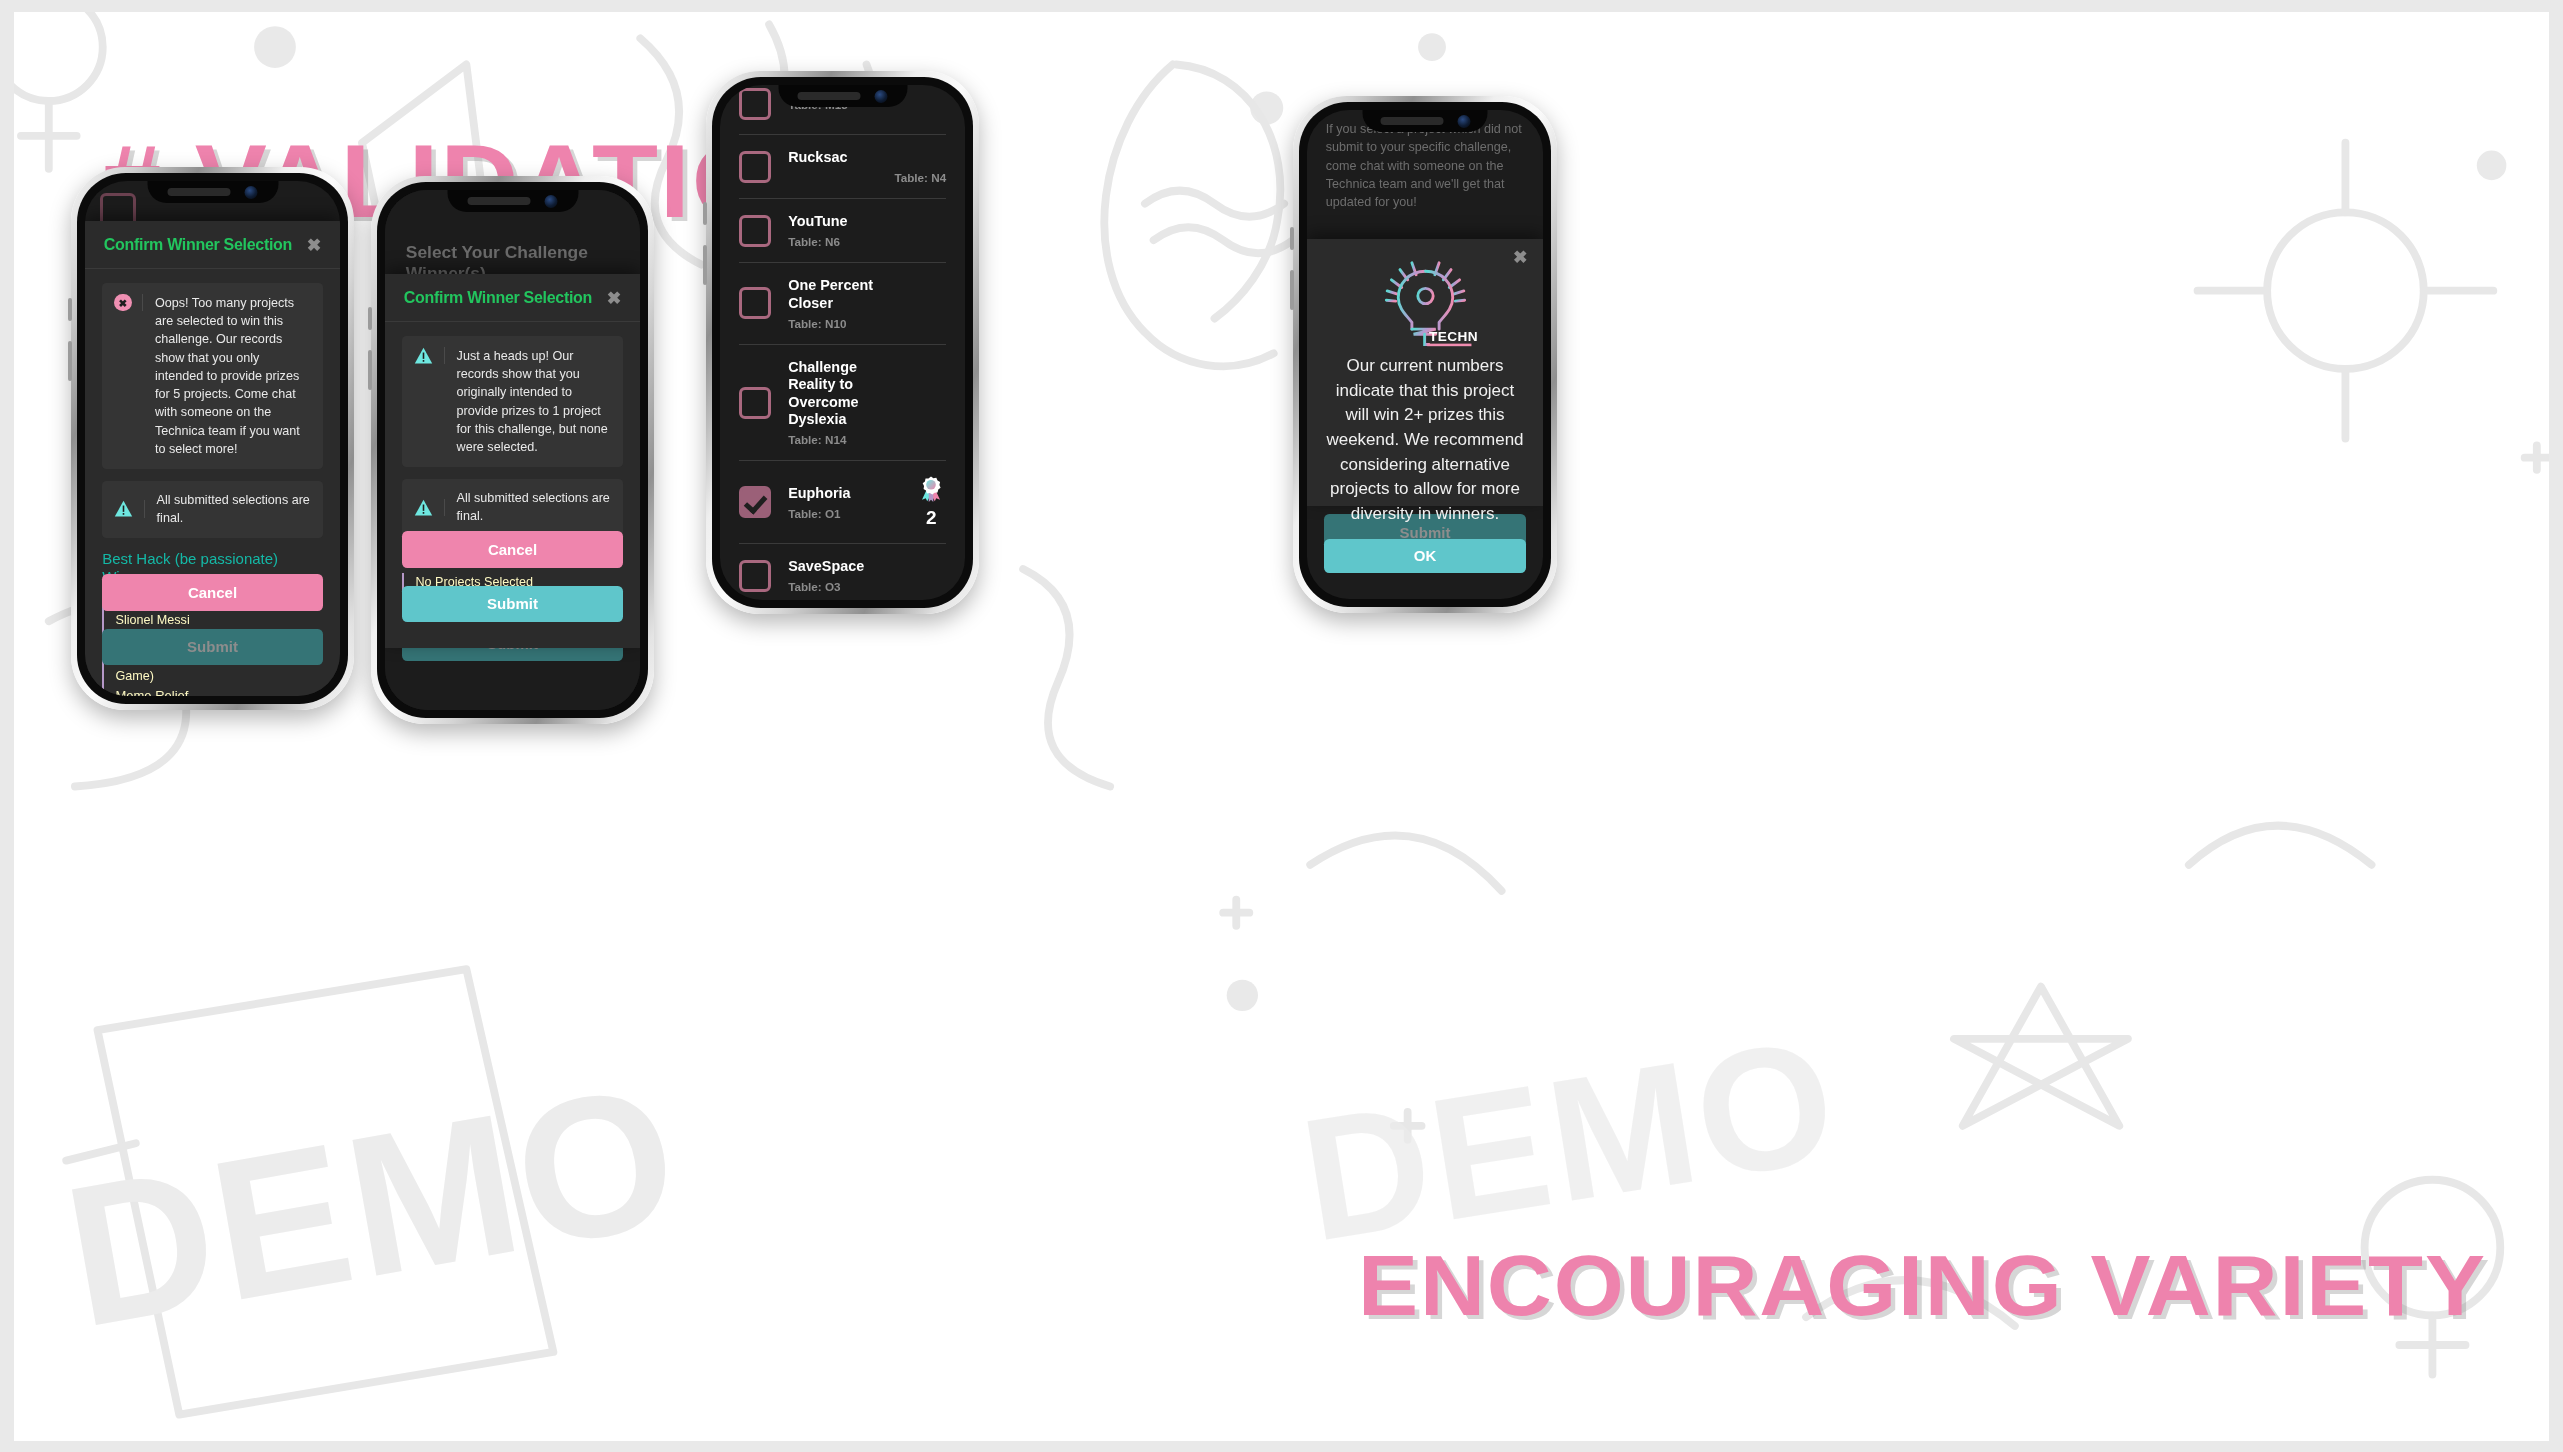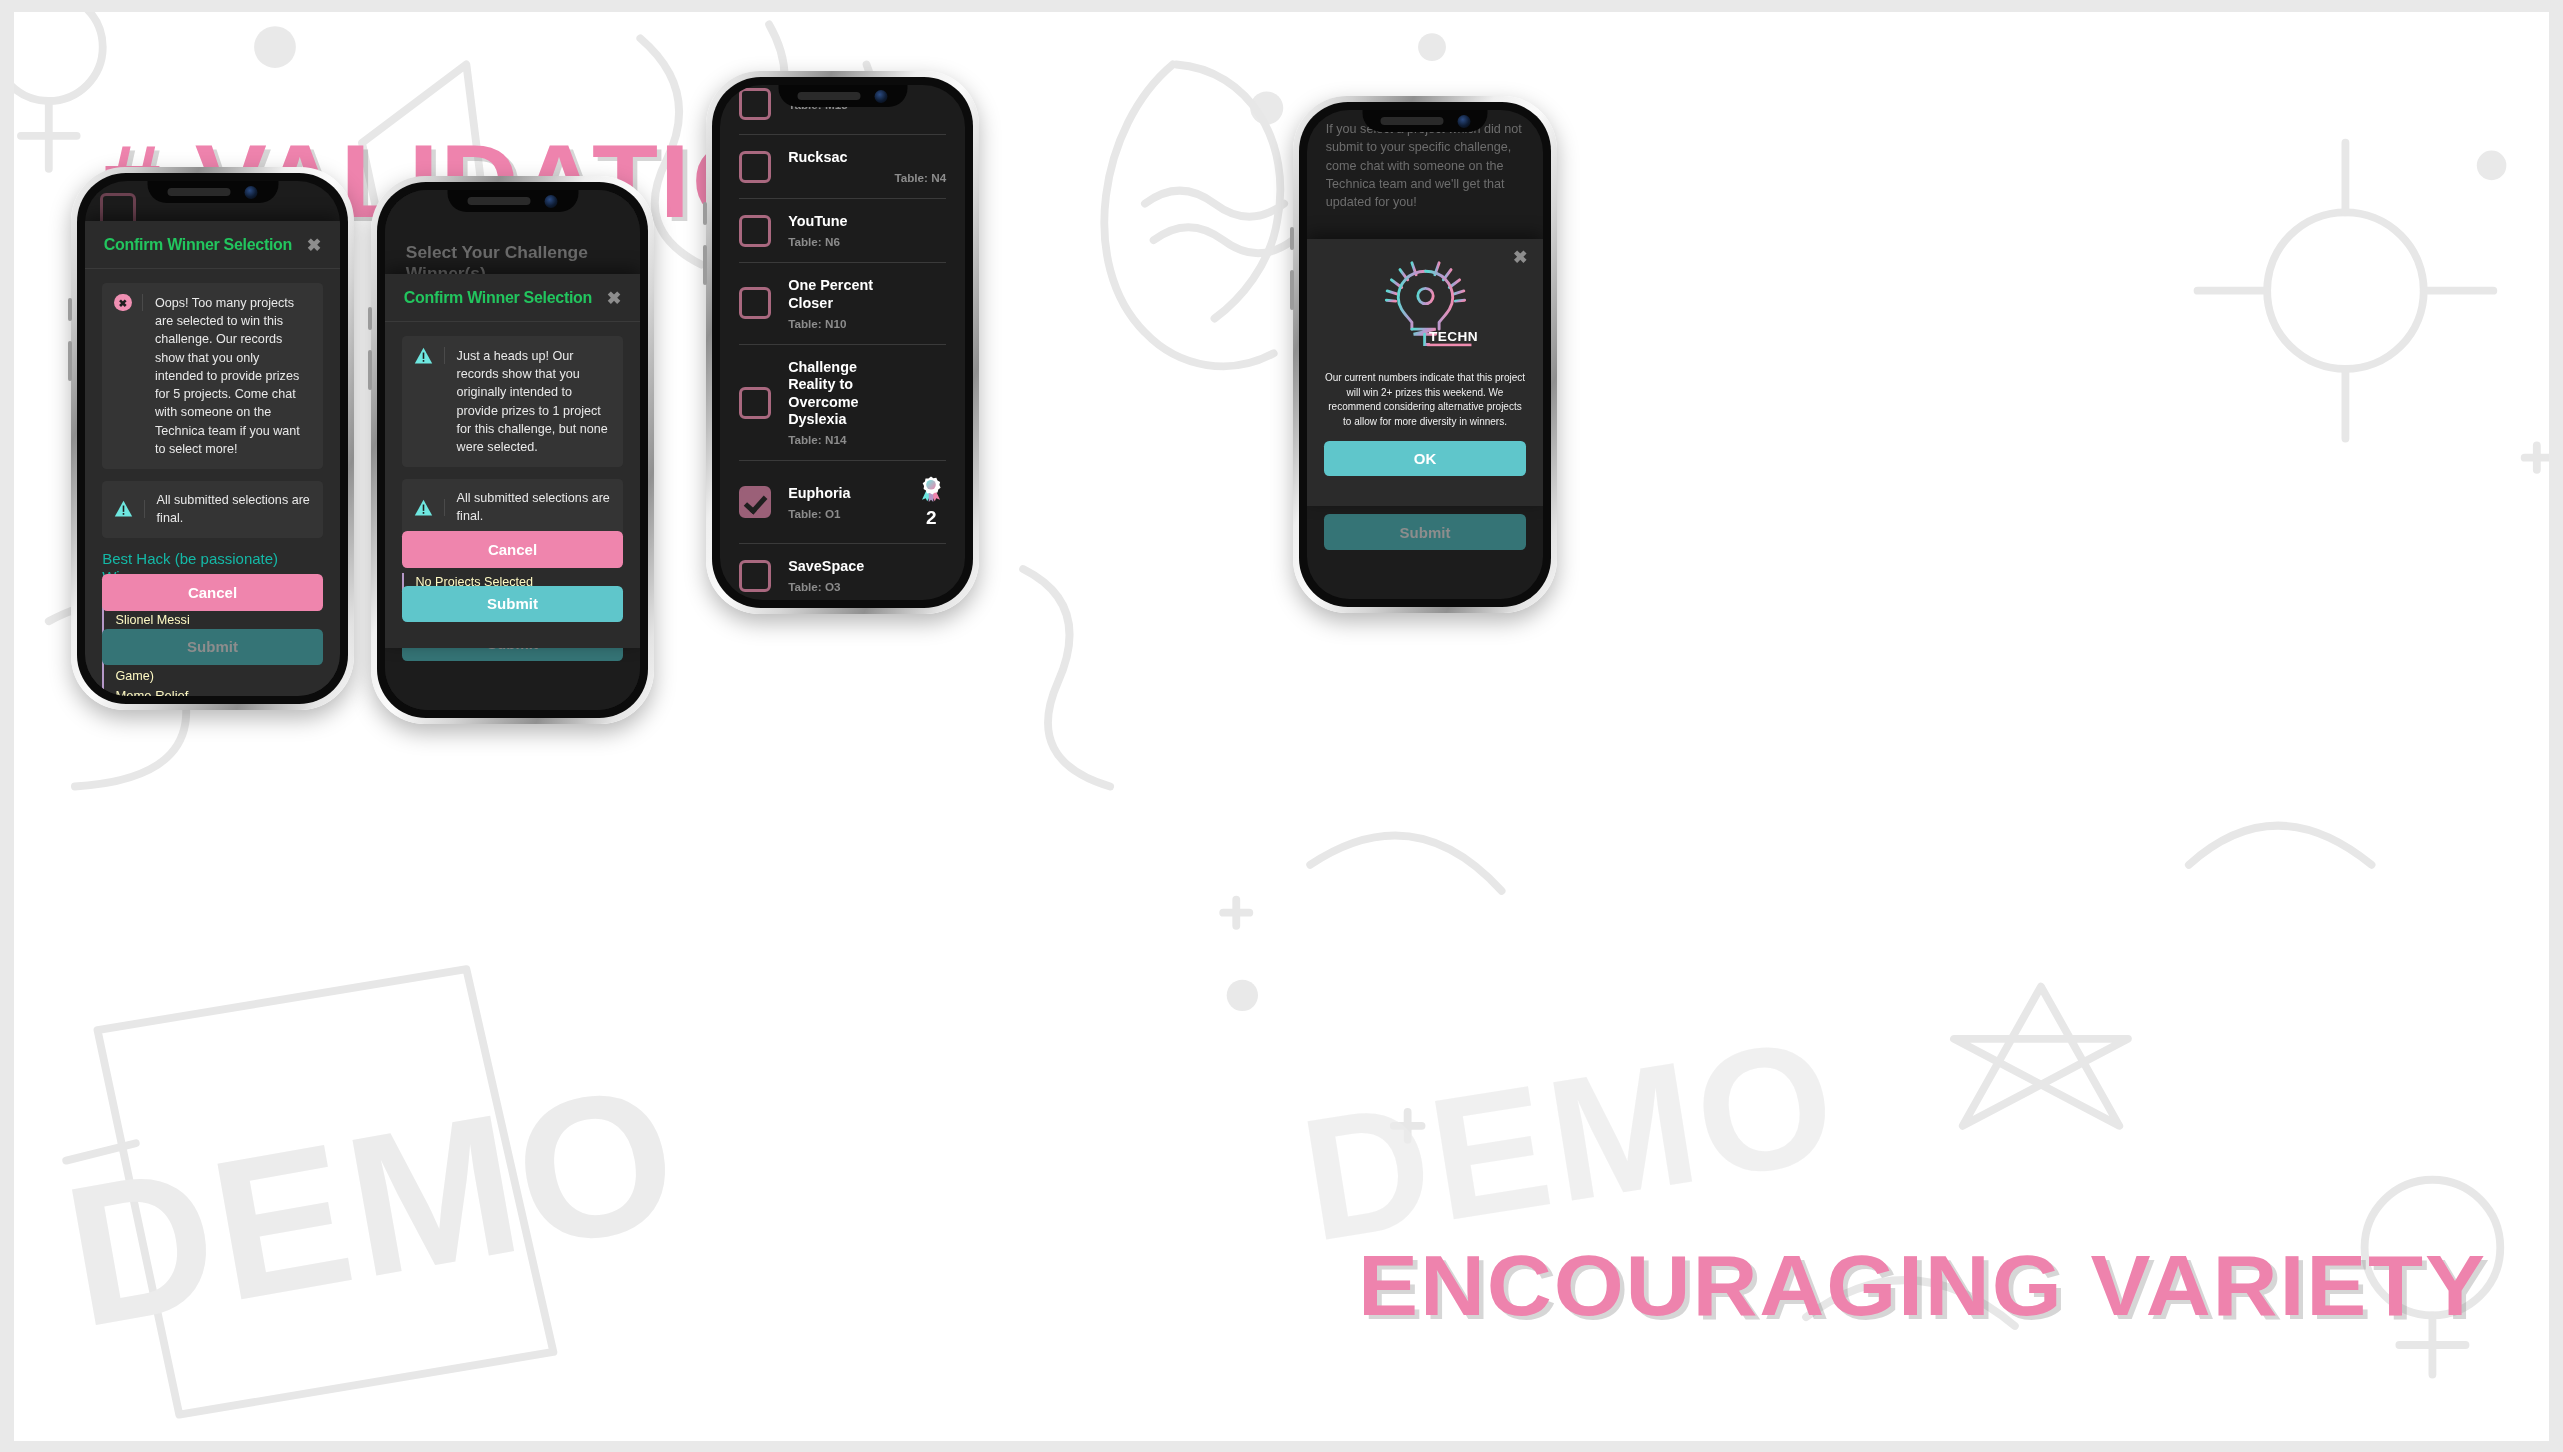--- a/index.html
+++ b/index.html
@@ -451,21 +451,21 @@
                   <circle cx="60" cy="47" r="9"></circle>
                   <path d="M60 56 L60 72"></path>
                   <path d="M53 64 L67 64"></path>
 
                   <path d="M44 86 L72 86 L46 92 L72 92"></path>
                   <path d="M59 92 L59 104 L64 104"></path>
                 </g>
                 <text x="64" y="100" fill="#ffffff" font-size="16" font-weight="bold" font-family="'Liberation Sans', sans-serif" letter-spacing="0.5">TECHNICA</text>
                 <rect x="62" y="103" width="52" height="3" fill="#f08cb0"></rect>
               </svg>
-              <div class="center-txt" style="font-size:10px;margin-top:18px;">Our current numbers indicate that this project will win 2+ prizes this weekend. We recommend considering alternative projects to allow for more diversity in winners.</div>
+              <div class="center-txt" style="font-size:17px;margin-top:1px;">Our current numbers indicate that this project will win 2+ prizes this weekend. We recommend considering alternative projects to allow for more diversity in winners.</div>
             </div>
 
             <div style="padding:12px 17.4px 0 17.4px;">
               <button class="btn btn-ok" style="font-size:15px;padding:8.7px 0;margin-bottom:0;">OK</button>
             </div>
           </div>
 
         </div>
       </div>
     </div>

